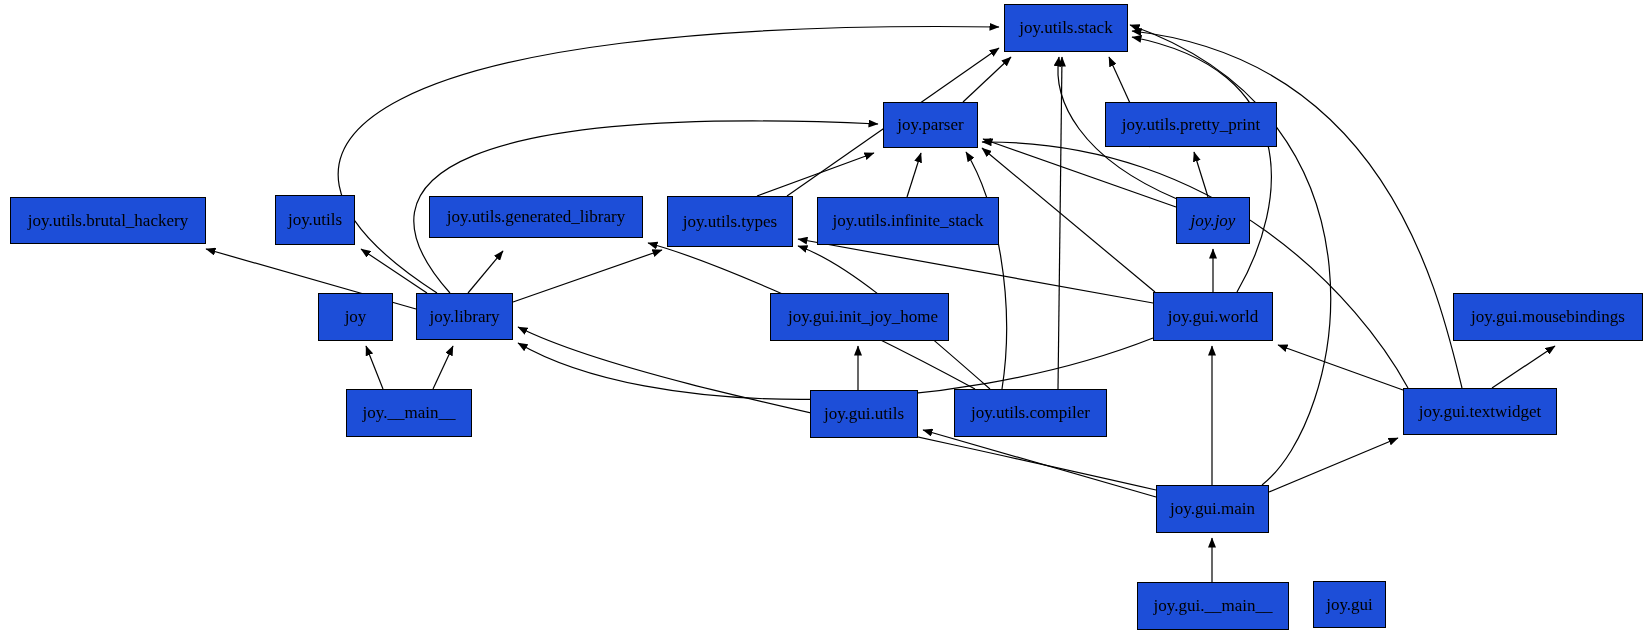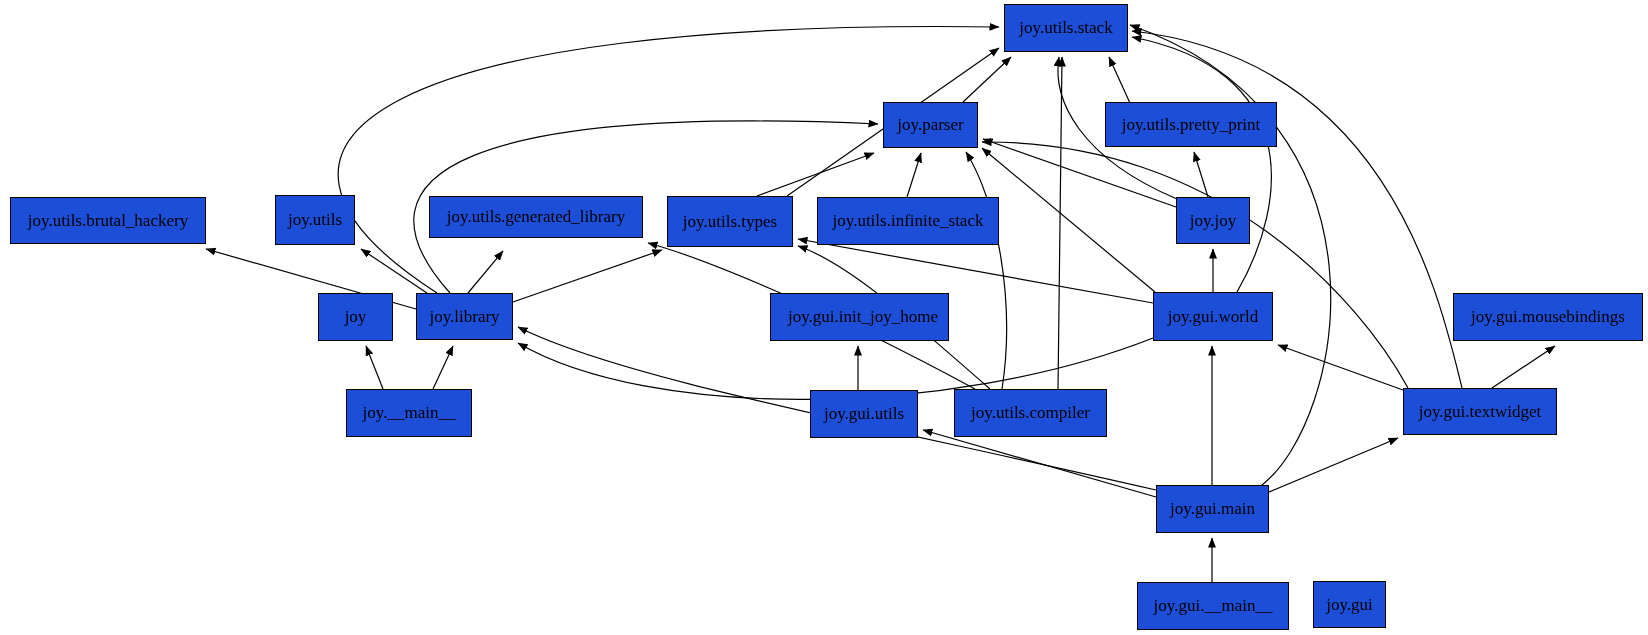--- a/index.html
+++ b/index.html
@@ -92,21 +92,21 @@
   </svg>
   <div id="nodes">
       <div class="node" style="left: 1004px; top: 4px; width: 124px; height: 48px;">joy.utils.stack</div>
       <div class="node" style="left: 883px; top: 102px; width: 95px; height: 46px;">joy.parser</div>
       <div class="node" style="left: 1105px; top: 102px; width: 172px; height: 45px;">joy.utils.pretty_print</div>
       <div class="node" style="left: 4px; top: 197px; width: 196px; height: 47px; margin-left: 6px;">joy.utils.brutal_hackery</div>
       <div class="node" style="left: 275px; top: 195px; width: 80px; height: 50px;">joy.utils</div>
       <div class="node" style="left: 429px; top: 196px; width: 214px; height: 42px;">joy.utils.generated_library</div>
       <div class="node" style="left: 667px; top: 196px; width: 126px; height: 51px;">joy.utils.types</div>
       <div class="node" style="left: 817px; top: 197px; width: 182px; height: 48px;">joy.utils.infinite_stack</div>
-      <div class="node" style="left: 1176px; top: 197px; width: 74px; height: 47px;">joy.joy</div>
+      <div class="node" style="left: 1176px; top: 197px; width: 74px; height: 47px; font-style: italic;">joy.joy</div>
       <div class="node" style="left: 318px; top: 293px; width: 75px; height: 48px;">joy</div>
       <div class="node" style="left: 416px; top: 293px; width: 97px; height: 47px;">joy.library</div>
       <div class="node" style="left: 770px; top: 293px; width: 179px; height: 48px; padding-left: 7px;">joy.gui.init_joy_home</div>
       <div class="node" style="left: 1153px; top: 292px; width: 120px; height: 49px;">joy.gui.world</div>
       <div class="node" style="left: 1453px; top: 293px; width: 190px; height: 48px;">joy.gui.mousebindings</div>
       <div class="node" style="left: 346px; top: 389px; width: 126px; height: 48px;">joy.__main__</div>
       <div class="node" style="left: 810px; top: 390px; width: 108px; height: 48px;">joy.gui.utils</div>
       <div class="node" style="left: 954px; top: 389px; width: 153px; height: 48px;">joy.utils.compiler</div>
       <div class="node" style="left: 1403px; top: 388px; width: 154px; height: 47px;">joy.gui.textwidget</div>
       <div class="node" style="left: 1156px; top: 485px; width: 113px; height: 48px;">joy.gui.main</div>

